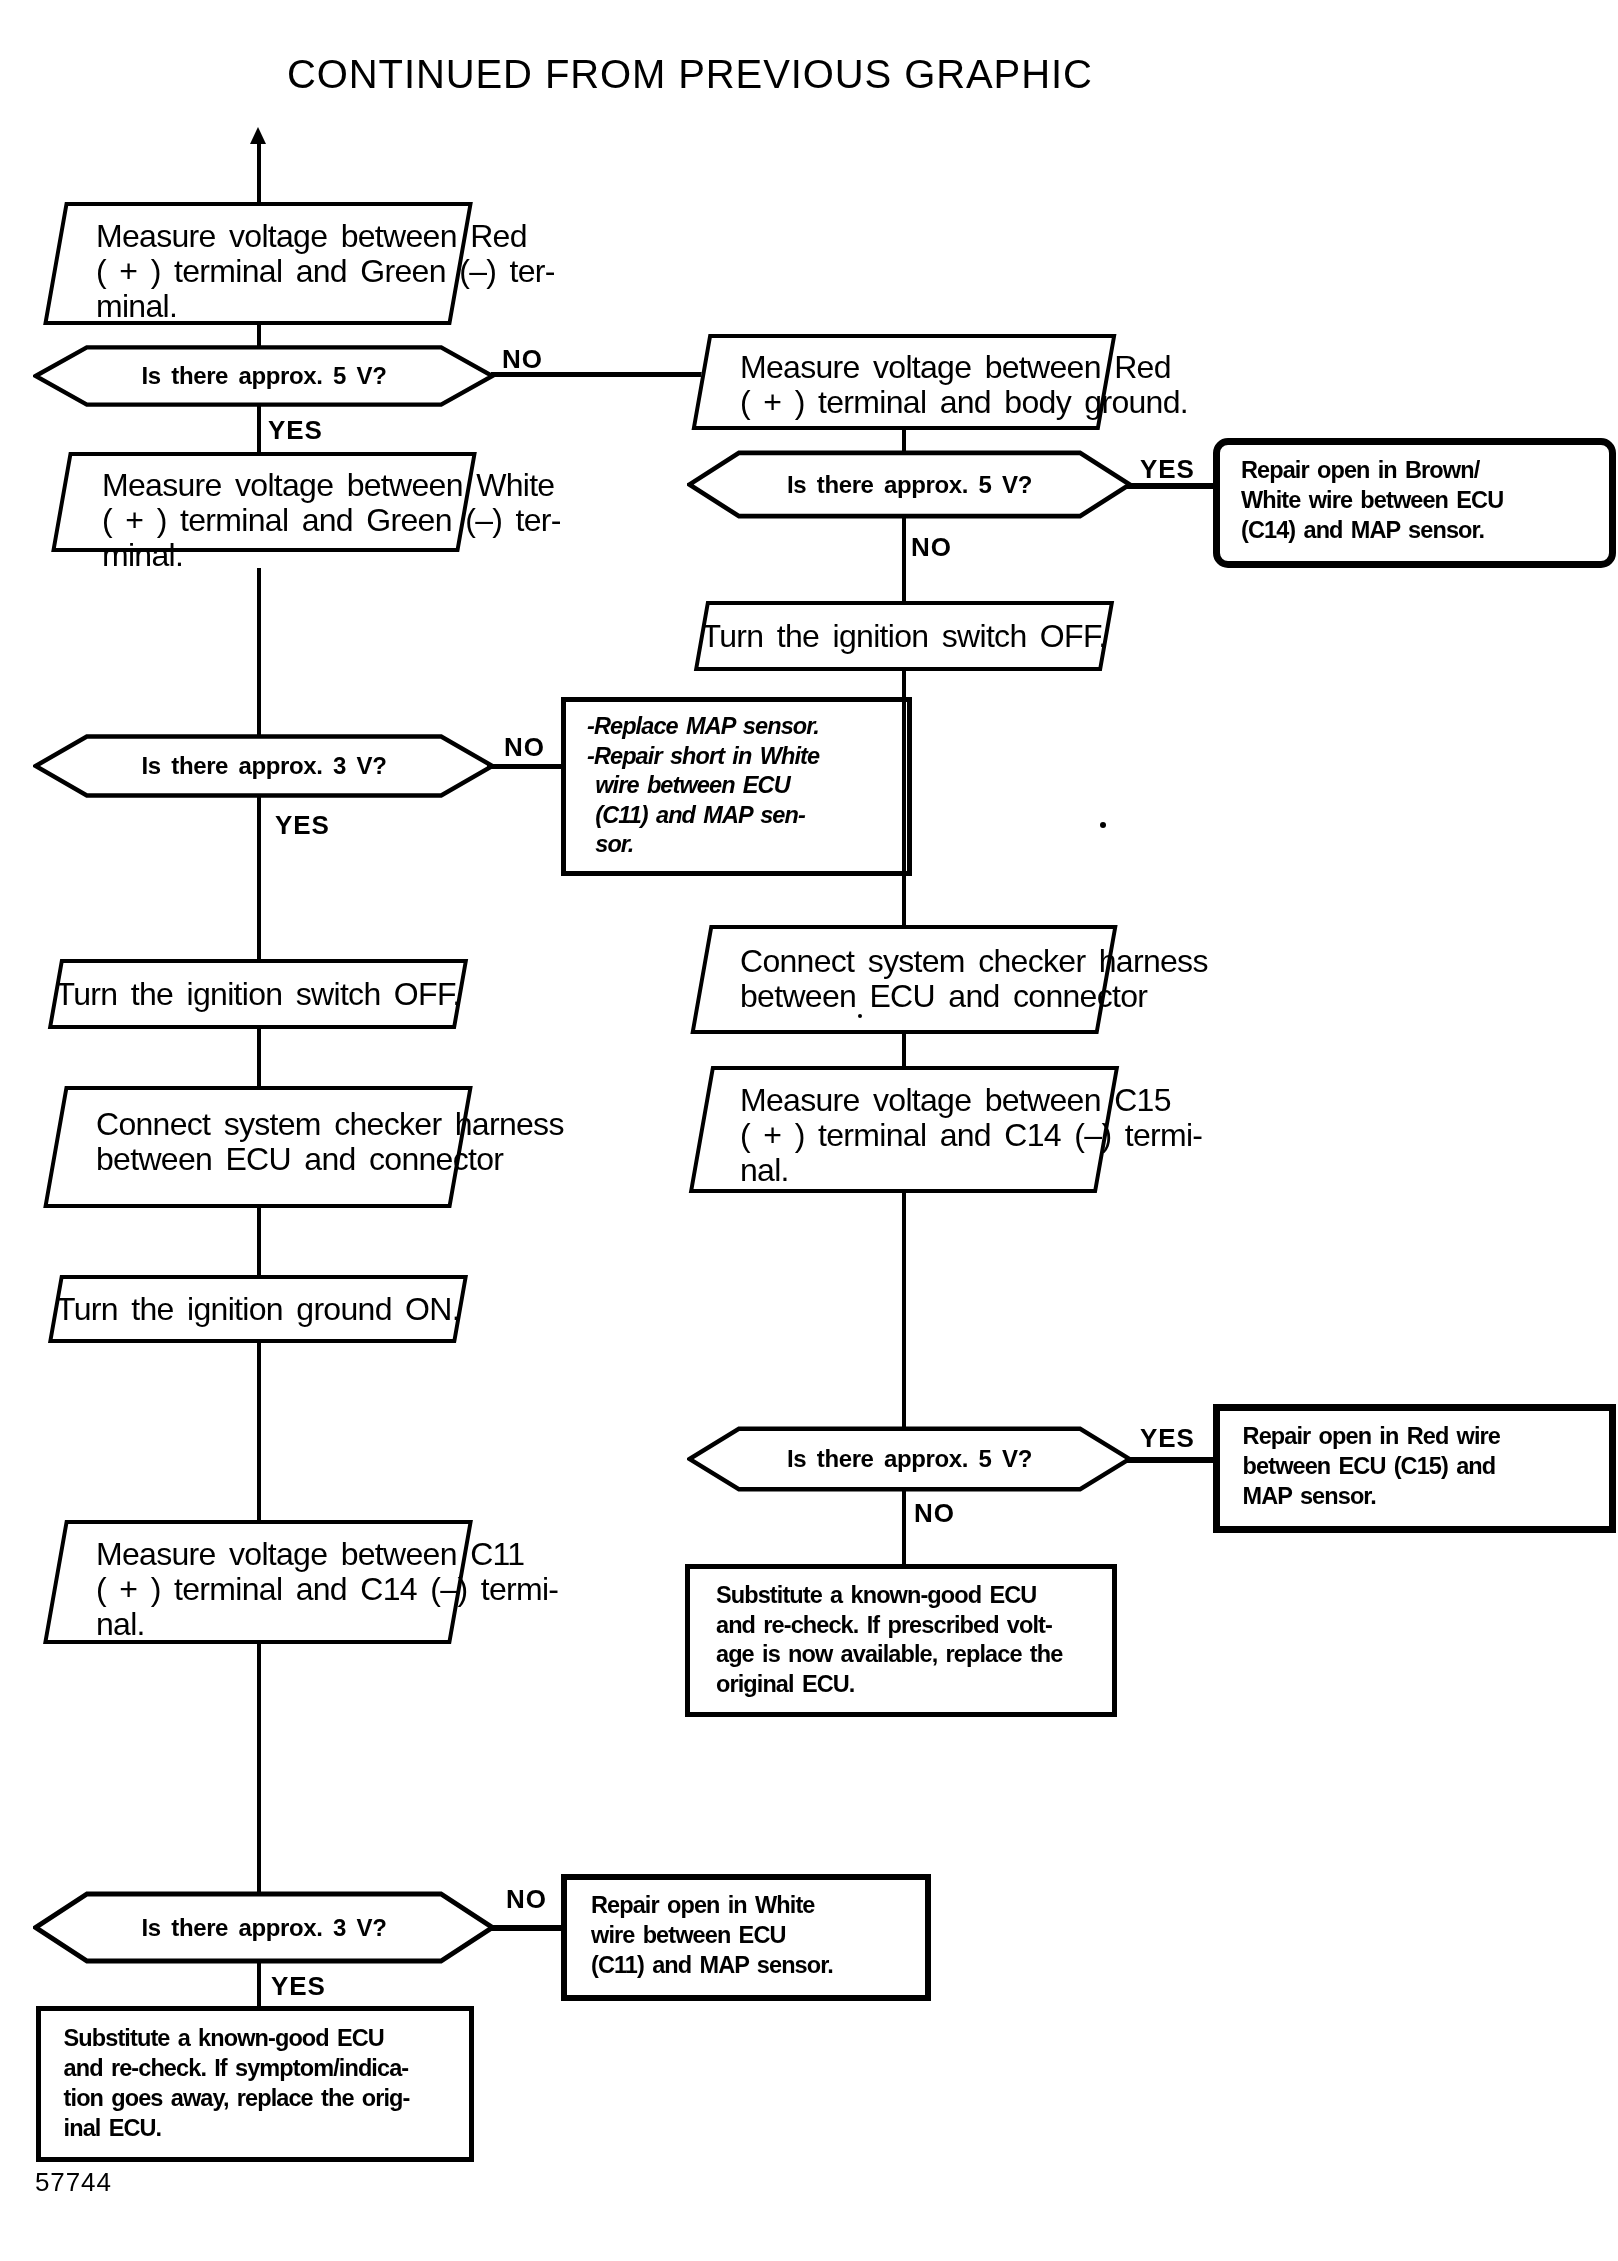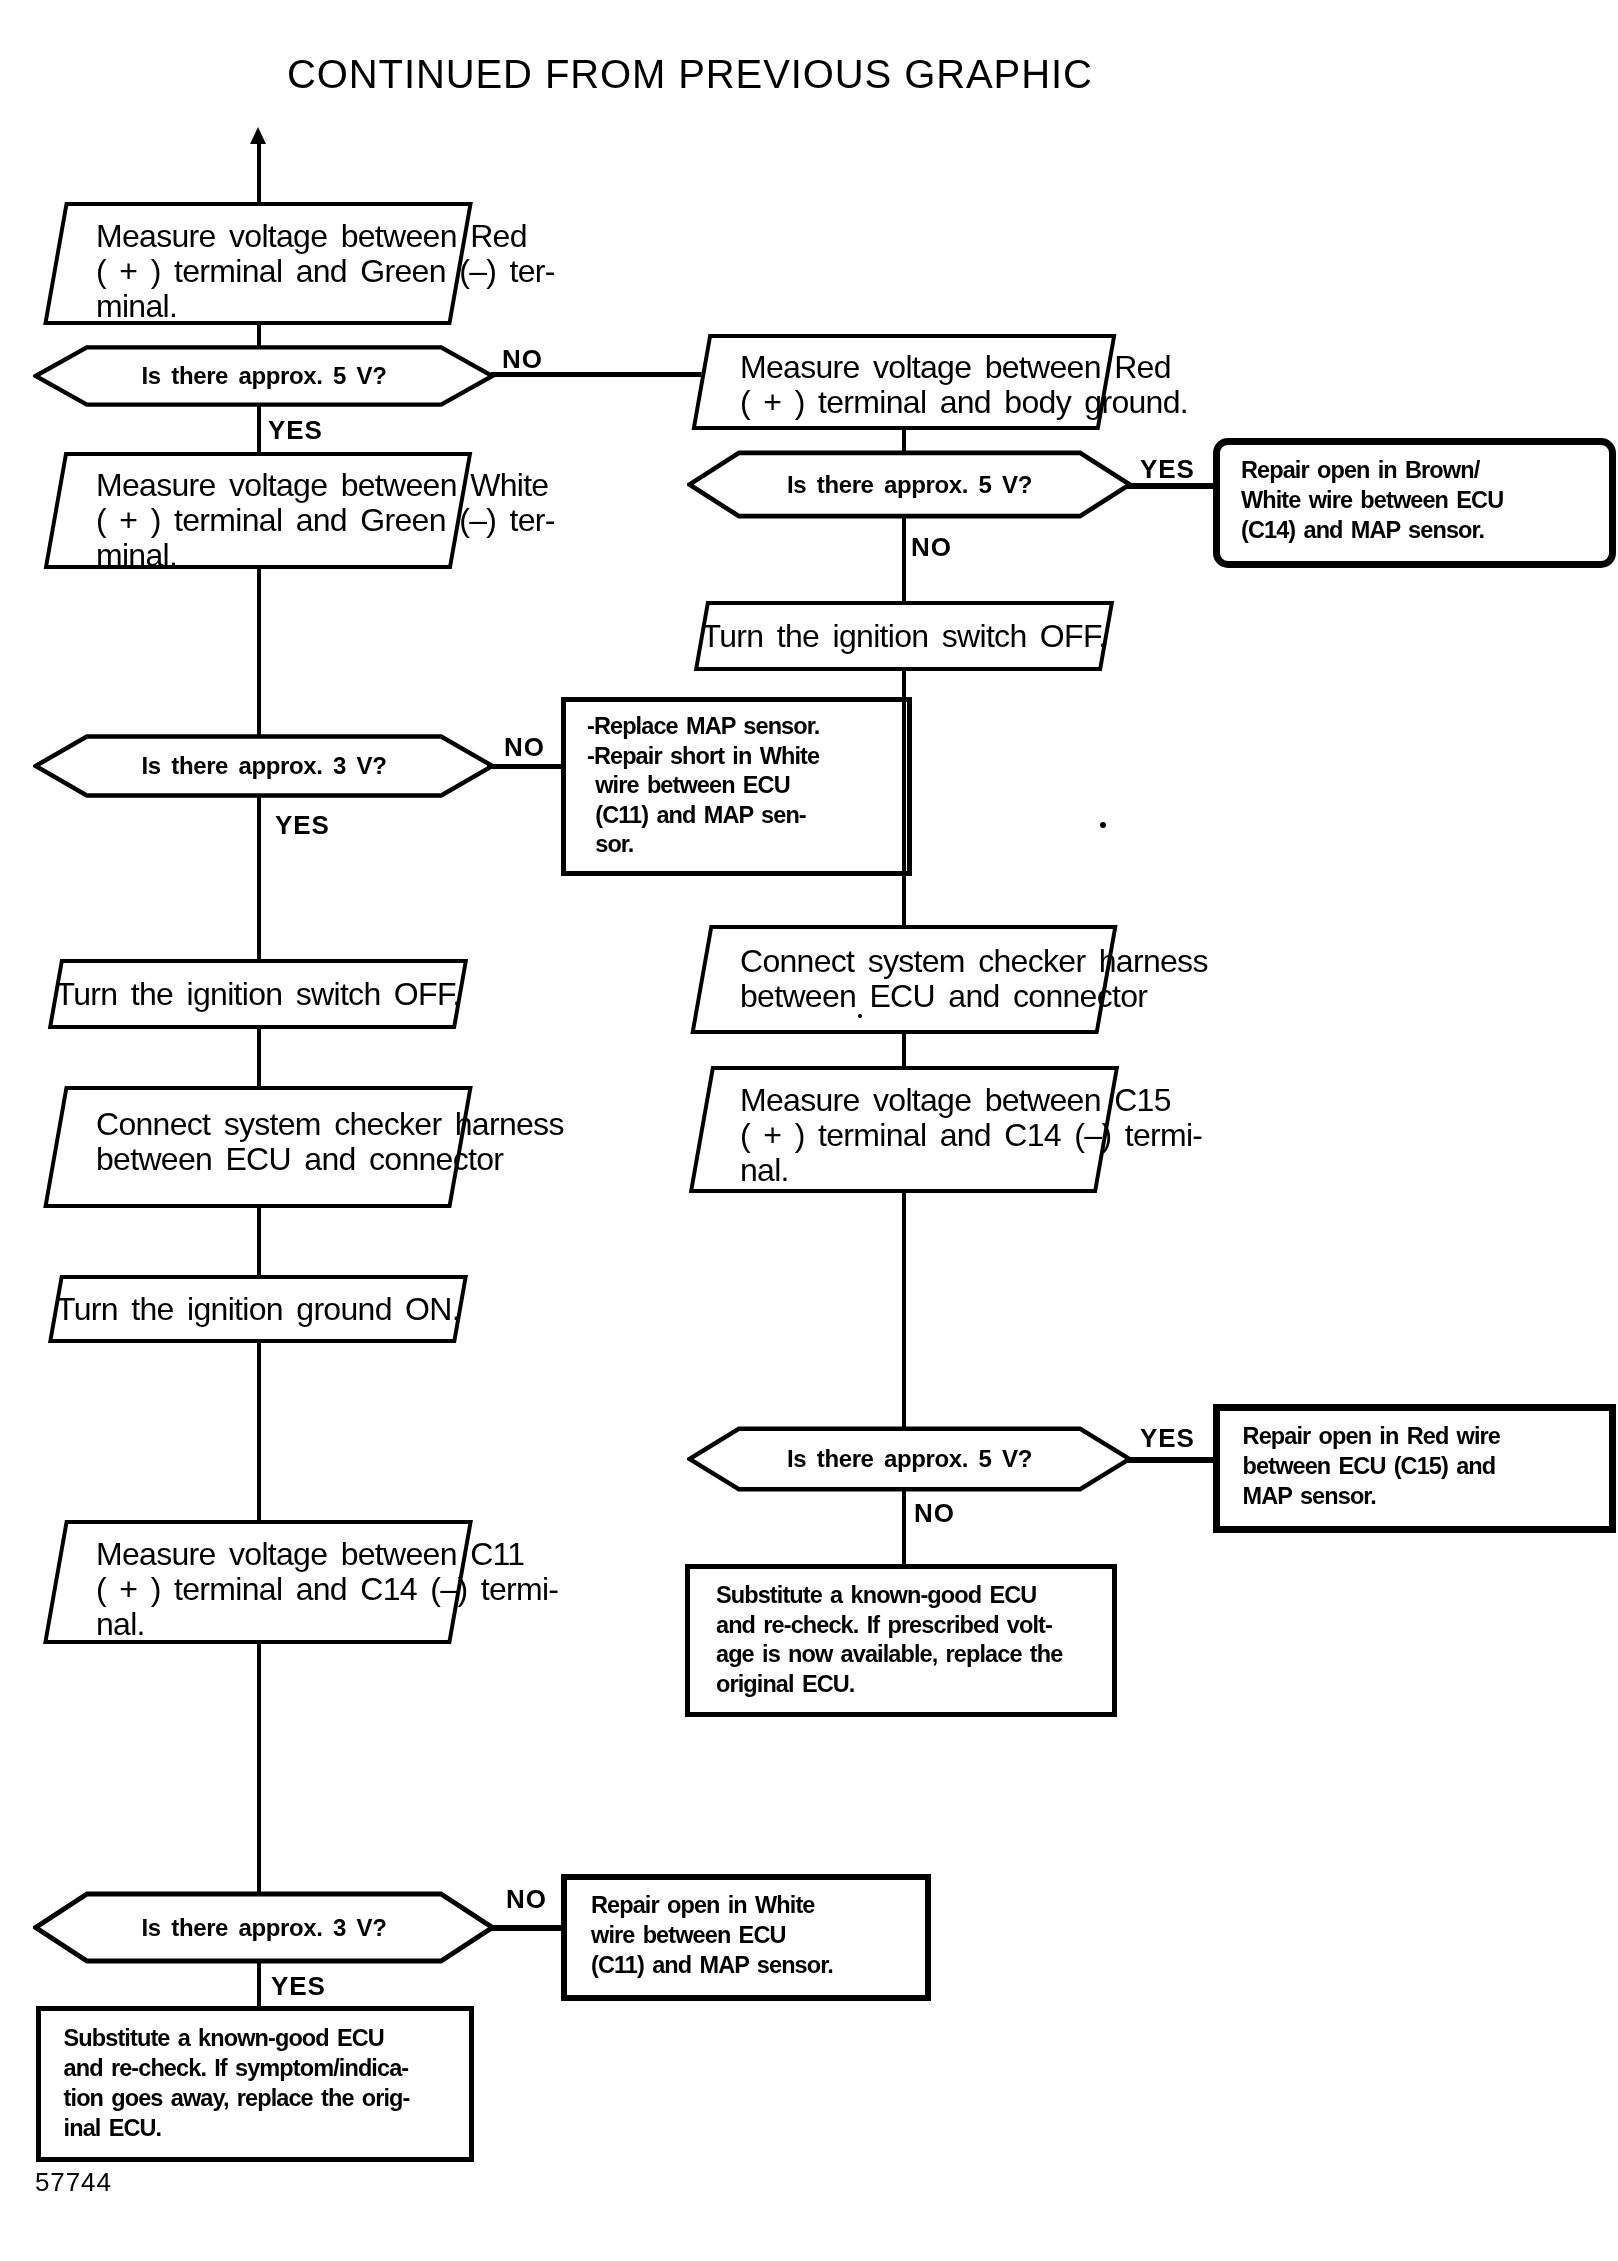--- a/index.html
+++ b/index.html
@@ -64,39 +64,39 @@
       <polygon points="3,37 62,4 470,4 529,37 470,70 62,70" fill="#fff" stroke="#000" stroke-width="5"></polygon>
     </svg>
     <div class="dtxt">Is there approx. 5 V?</div>
   </div>
   <div class="lbl" style="left:502px;top:344px;">NO</div>
   <div class="hl" style="left:491px;top:372px;width:222px;"></div>
 
   <div class="lbl" style="left:268px;top:415px;">YES</div>
   <div class="vl" style="left:257px;top:405px;height:52px;"></div>
 
-  <div class="par" style="left:54px;top:452px;width:408px;height:117px;">
+  <div class="par" style="left:60px;top:452px;width:408px;height:100px;">
     <div class="shape"></div>
     <div class="txt" style="top:15.6px;">Measure voltage between White
 ( + ) terminal and Green (–) ter-
 minal.</div>
   </div>
 
   <div class="vl" style="left:257px;top:568px;height:169px;"></div>
 
   <div class="dec" style="left:33px;top:733px;width:462px;height:66px;">
     <svg viewBox="0 0 532 74" preserveAspectRatio="none">
       <polygon points="3,37 62,4 470,4 529,37 470,70 62,70" fill="#fff" stroke="#000" stroke-width="5"></polygon>
     </svg>
     <div class="dtxt">Is there approx. 3 V?</div>
   </div>
   <div class="lbl" style="left:504px;top:732px;">NO</div>
   <div class="hl" style="left:487px;top:764px;width:78px;"></div>
 
-  <div class="rect lh34" style="left:561px;top:697px;width:341px;height:169px;">
+  <div class="rect lh34" style="left:561px;top:697px;width:341px;height:169px;font-style:italic;">
     <div class="txt">-Replace MAP sensor.
 -Repair short in White
 &nbsp;wire between ECU
 &nbsp;(C11) and MAP sen-
 &nbsp;sor.</div>
   </div>
 
   <div class="lbl" style="left:275px;top:810px;">YES</div>
   <div class="vl" style="left:257px;top:796px;height:167px;"></div>
 

